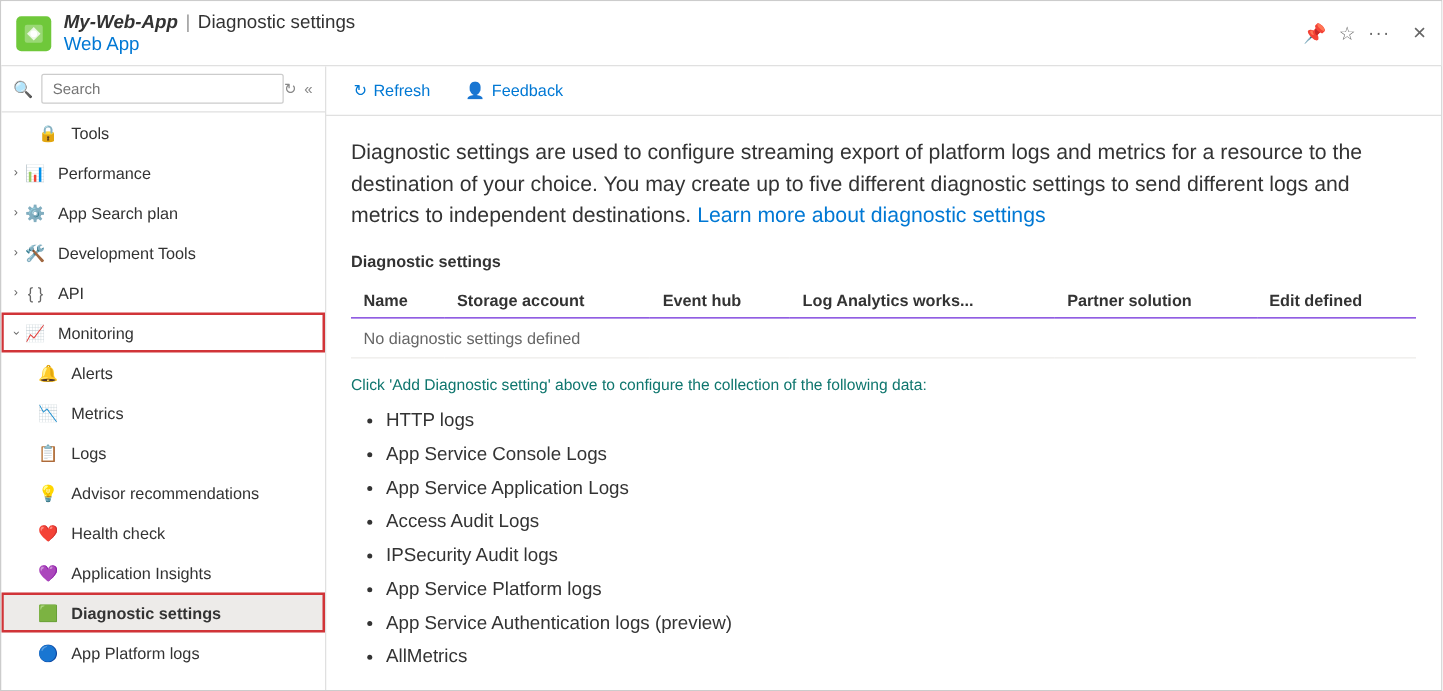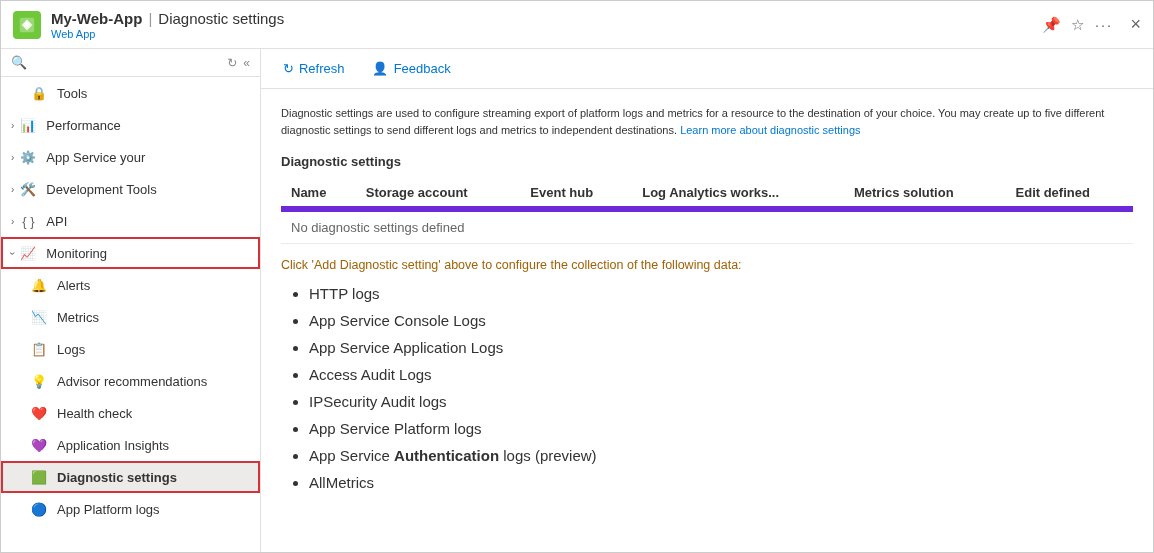--- a/index.html
+++ b/index.html
@@ -4,24 +4,24 @@
   <style>
     * { box-sizing: border-box; margin: 0; padding: 0; }
     body { font-family: 'Segoe UI', Arial, sans-serif; font-size: 13px; color: #333; background: #fff; overflow: hidden; }
 
     .window { width: 1154px; height: 553px; border: 1px solid #ccc; display: flex; flex-direction: column; background: #fff; }
 
     
     .title-bar { display: flex; align-items: center; padding: 8px 12px; border-bottom: 1px solid #e0e0e0; background: #fff; min-height: 48px; }
     .title-bar-icon { width: 28px; height: 28px; background: #6fc83a; border-radius: 4px; display: flex; align-items: center; justify-content: center; margin-right: 10px; flex-shrink: 0; }
     .title-bar-icon svg { width: 18px; height: 18px; }
-    .title-bar-appname { font-size: 15px; font-weight: 600; color: #333; }
+    .title-bar-appname { font-size: 15px; font-weight: 600; color: #333; font-style: italic; }
     .title-bar-separator { font-size: 15px; color: #999; }
     .title-bar-page { font-size: 15px; font-weight: 400; color: #333; }
-    .title-bar-subtitle { font-size: 11px; color: #0078d4; margin-top: 1px; display: block; }
+    .title-bar-subtitle { font-size: 15px; color: #0078d4; margin-top: 1px; display: block; }
     .title-bar-actions { display: flex; align-items: center; gap: 10px; margin-left: auto; }
     .title-bar-actions span { font-size: 16px; color: #666; cursor: pointer; }
     .close-btn { font-size: 16px; color: #666; cursor: pointer; margin-left: 4px; }
 
     
     .main { display: flex; flex: 1; overflow: hidden; }
 
     
     .sidebar { width: 260px; border-right: 1px solid #e0e0e0; overflow-y: auto; flex-shrink: 0; display: flex; flex-direction: column; }
     .search-box { display: flex; align-items: center; padding: 6px 10px; border-bottom: 1px solid #e0e0e0; }
@@ -36,34 +36,34 @@
     .nav-item.monitoring-highlight { outline: 2px solid #d13438; outline-offset: -2px; }
 
     .nav-indent { padding-left: 28px; }
 
     
     .content { flex: 1; overflow-y: auto; padding: 0; }
     .toolbar { display: flex; align-items: center; padding: 8px 16px; border-bottom: 1px solid #e0e0e0; gap: 16px; }
     .toolbar-btn { display: flex; align-items: center; gap: 5px; font-size: 13px; color: #0078d4; cursor: pointer; background: none; border: none; padding: 4px 6px; }
 
     .content-body { padding: 16px 20px; }
-    .info-text { font-size: 11px; color: #333; line-height: 1.5; margin-bottom: 16px; max-width: 860px; }
+    .info-text { font-size: 17px; color: #333; line-height: 1.5; margin-bottom: 16px; max-width: 860px; }
     .info-text a { color: #0078d4; text-decoration: none; }
 
     .section-title { font-size: 13px; font-weight: 600; margin-bottom: 10px; }
 
     .diag-table { width: 100%; border-collapse: collapse; margin-bottom: 12px; }
-    .diag-table th { text-align: left; font-weight: 600; font-size: 13px; padding: 6px 10px; border-bottom: 6px solid #6d28d9; color: #333; }
+    .diag-table th { text-align: left; font-weight: 600; font-size: 13px; padding: 6px 10px; border-bottom: 1px solid #6d28d9; color: #333; }
     .diag-table td { padding: 8px 10px; font-size: 13px; color: #666; border-bottom: 1px solid #edebe9; }
 
     .add-btn { display: inline-flex; align-items: center; gap: 4px; color: #0078d4; font-size: 13px; cursor: pointer; border: 1px solid #d13438; padding: 6px 12px; background: #fff; outline: 2px solid #d13438; outline-offset: 0px; }
 
-    .click-info { font-size: 12.5px; color: #a16207; margin: 14px 0 8px 0; }
+    .click-info { font-size: 12.5px; color: #0f766e; margin: 14px 0 8px 0; }
     .bullet-list { list-style: disc; padding-left: 28px; font-size: 15px; color: #333; line-height: 1.8; }
-    .bullet-list li strong, .bullet-list li span.bold { font-weight: 700; }
+    .bullet-list li strong, .bullet-list li span.bold { font-weight: 400; }
 
     
     ::-webkit-scrollbar { width: 6px; }
     ::-webkit-scrollbar-thumb { background: #c8c6c4; border-radius: 3px; }
     ::-webkit-scrollbar-track { background: transparent; }
 
     .title-name-group { display: flex; flex-direction: column; }
   </style>
 </head>
 <body>
@@ -93,39 +93,40 @@
       <span class="close-btn" style="font-size:18px;margin-left:8px;color:#666;">×</span>
     </div>
   </div>
 
   <div class="main">
 
     <div class="sidebar">
 
       <div class="search-box">
         <span class="search-icon-wrap">🔍</span>
+        <input type="text" placeholder="Search" style="">
         <div class="sidebar-controls">
           <span style="cursor:pointer;font-size:12px;">↻</span>
           <span style="cursor:pointer;font-size:12px;">«</span>
         </div>
       </div>
 
       <div class="nav-item nav-indent">
         <span class="nav-icon">🔒</span>
         <span>Tools</span>
       </div>
       <div class="nav-item">
         <span class="chevron">›</span>
         <span class="nav-icon" style="color:#0078d4;">📊</span>
         <span>Performance</span>
       </div>
       <div class="nav-item">
         <span class="chevron">›</span>
         <span class="nav-icon" style="color:#0078d4;">⚙️</span>
-        <span>App Service your</span>
+        <span>App Search plan</span>
       </div>
       <div class="nav-item">
         <span class="chevron">›</span>
         <span class="nav-icon" style="color:#0078d4;">🛠️</span>
         <span>Development Tools</span>
       </div>
       <div class="nav-item">
         <span class="chevron">›</span>
         <span class="nav-icon" style="color:#666;">{ }</span>
         <span>API</span>
@@ -190,21 +191,21 @@
 
         <div class="section-title">Diagnostic settings</div>
 
         <table class="diag-table">
           <thead>
             <tr>
               <th>Name</th>
               <th>Storage account</th>
               <th>Event hub</th>
               <th>Log Analytics works...</th>
-              <th>Metrics solution</th>
+              <th>Partner solution</th>
               <th>Edit defined</th>
             </tr>
           </thead>
           <tbody>
             <tr>
               <td colspan="6">No diagnostic settings defined</td>
             </tr>
           </tbody>
         </table>
 

